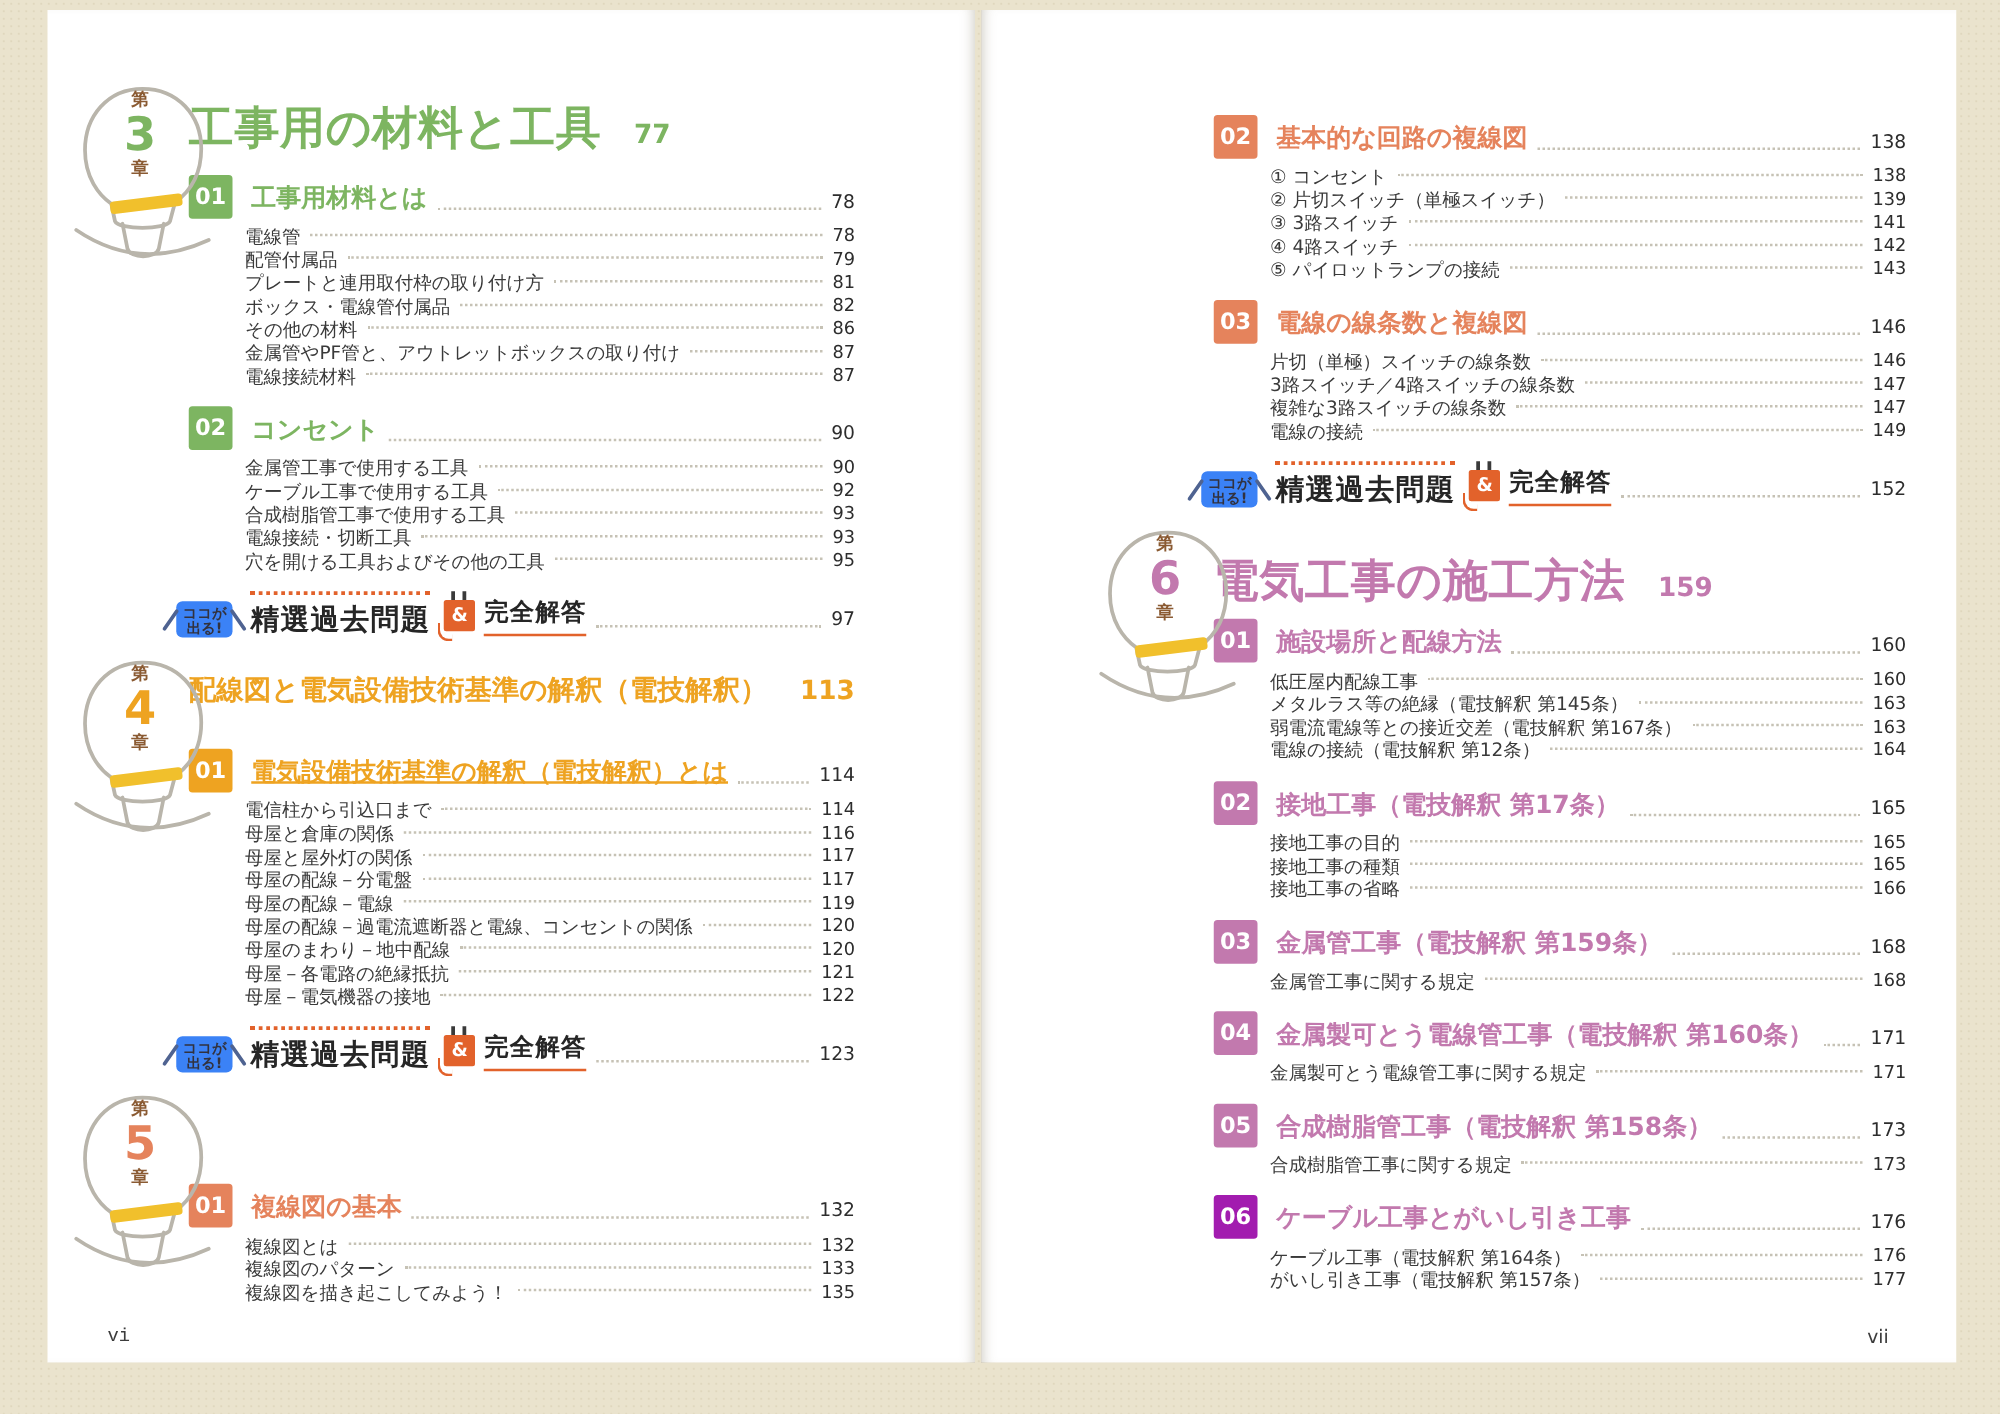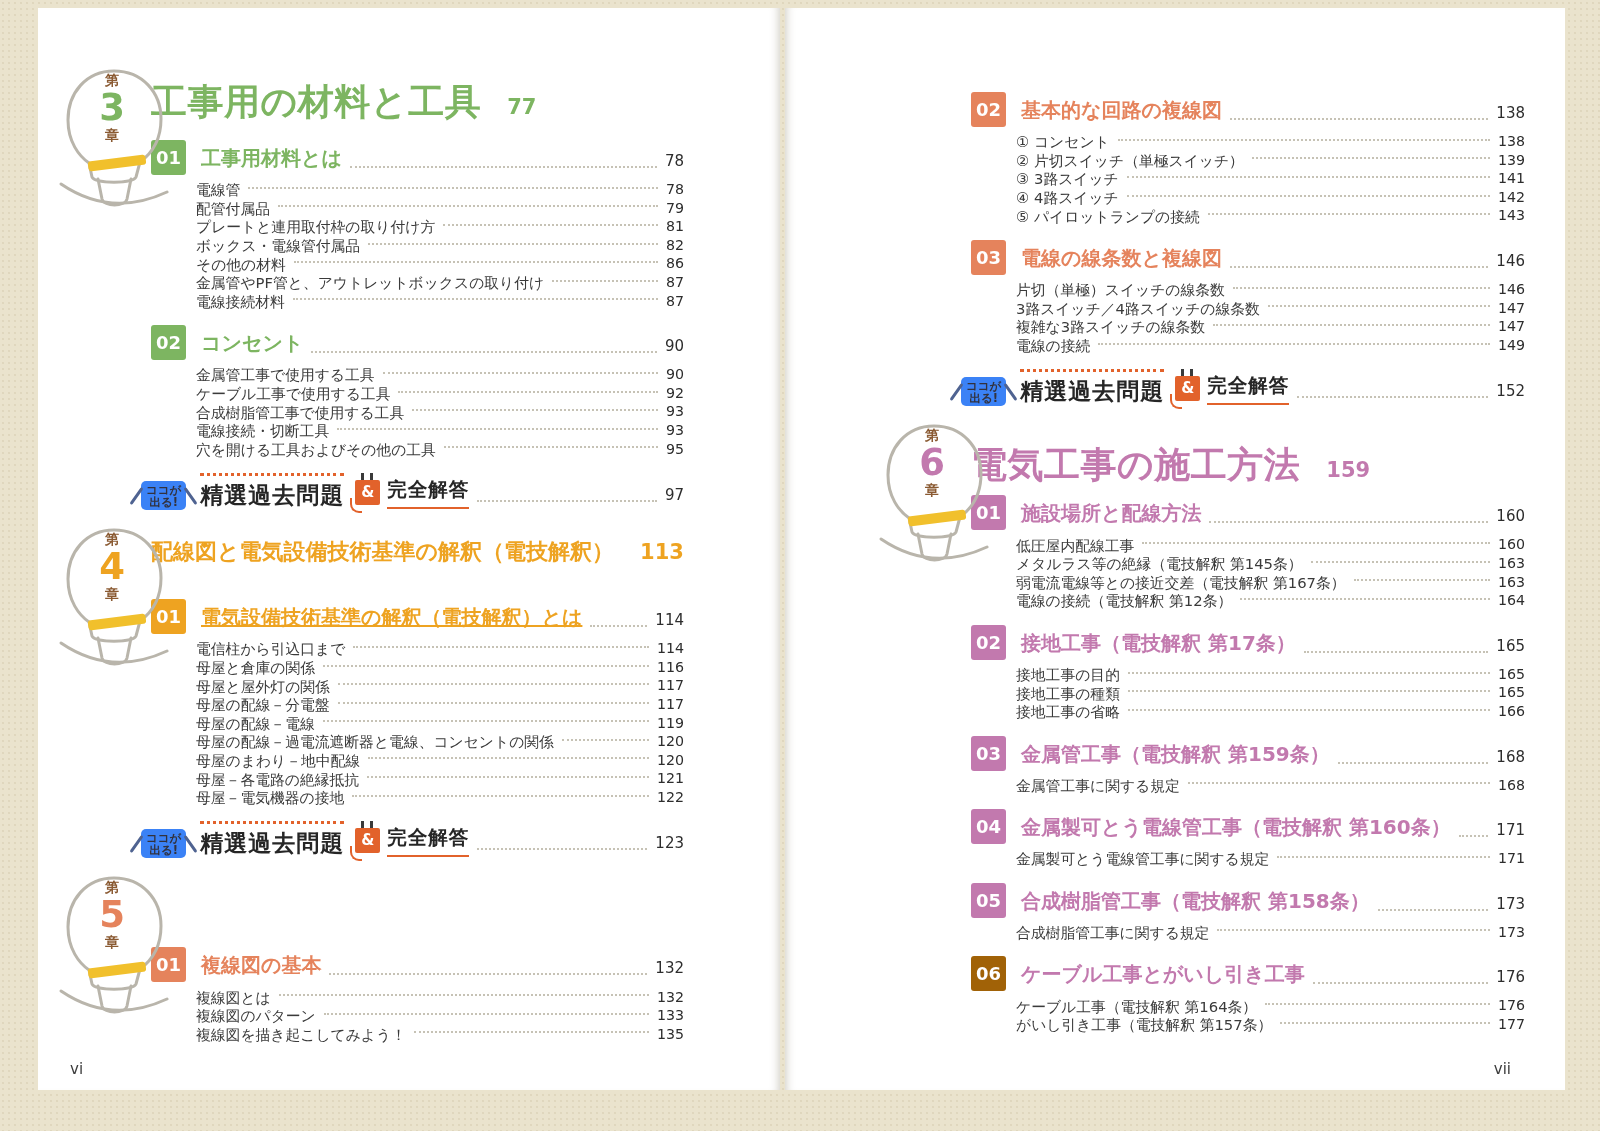--- a/index.html
+++ b/index.html
@@ -59,21 +59,21 @@
   .amp{width:25px;height:25px;background:#e2622b;color:#fff;font-weight:bold;font-size:15px;
     display:flex;align-items:center;justify-content:center;margin:0 7px 0 11px;position:relative;border-radius:2px;}
   .amp::before{content:"";position:absolute;top:-7px;left:6px;width:3px;height:7px;background:#3a3a3a;box-shadow:9px 0 0 #3a3a3a;}
   .amp::after{content:"";position:absolute;left:-5px;top:18px;width:10px;height:13px;
     border-left:2.5px solid #e2622b;border-bottom:2.5px solid #e2622b;border-bottom-left-radius:9px;}
   .quiz-title2{font-size:19.5px;font-weight:bold;color:#262626;border-bottom:2.5px solid #e2622b;padding-bottom:4px;letter-spacing:1px;white-space:nowrap;}
   .quiz-row .leader{margin-bottom:9px;}
   .quiz-row .sec-page{margin-bottom:8px;}
 
   .footer{position:absolute;bottom:12px;font-size:15px;color:#3c3c3c;}
-  .footer-left{left:32px;}
+  .footer-left{left:48px;font-family:Liberation Mono, monospace;}
   .footer-right{right:54px;}
 </style>
 </head>
 <body>
 
 <div class="spread">
   <div class="page page-left">
     <div class="content content-left" id="content-left">
         <div class="chapter-entry" data-ch="3">
     <div class="bulb">
@@ -517,21 +517,21 @@
     <ul class="sub-list">
             <li class="sub-item">
     <span class="sub-title">合成樹脂管工事に関する規定</span>
     <span class="leader"></span>
     <span class="sub-page">173</span>
   </li>
           </ul>
   </div>
         <div class="section-entry">
     <div class="sec-row">
-      <span class="sec-num" style="background: #a16207;">06</span>
+      <span class="sec-num" style="background: #a21caf;">06</span>
       <span class="sec-title" style="color: rgb(194, 121, 174);">ケーブル工事とがいし引き工事</span>
       <span class="leader"></span>
       <span class="sec-page">176</span>
     </div>
     <ul class="sub-list">
             <li class="sub-item">
     <span class="sub-title">ケーブル工事（電技解釈 第164条）</span>
     <span class="leader"></span>
     <span class="sub-page">176</span>
   </li>

